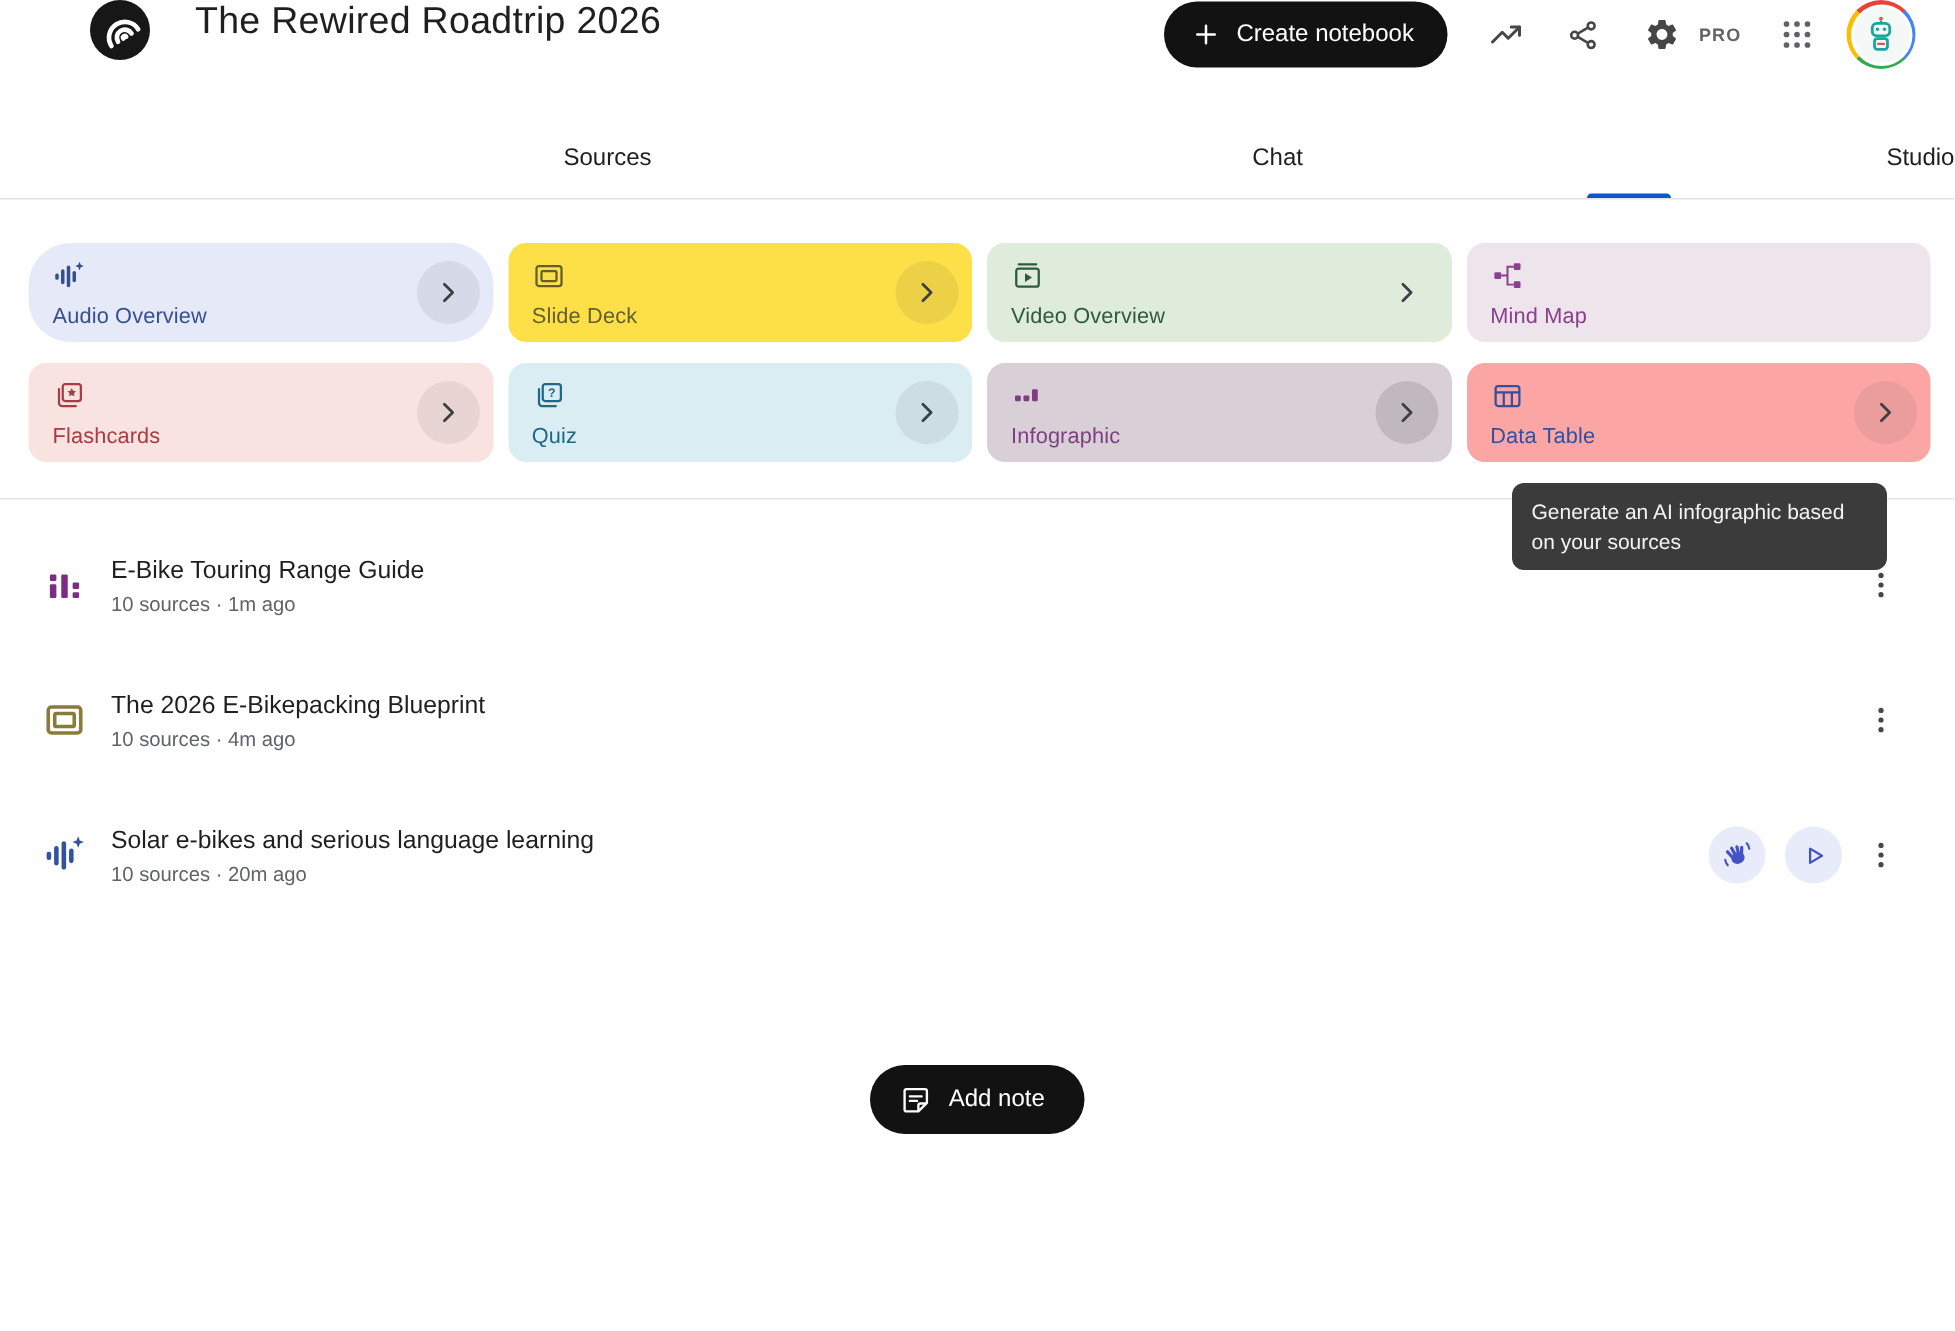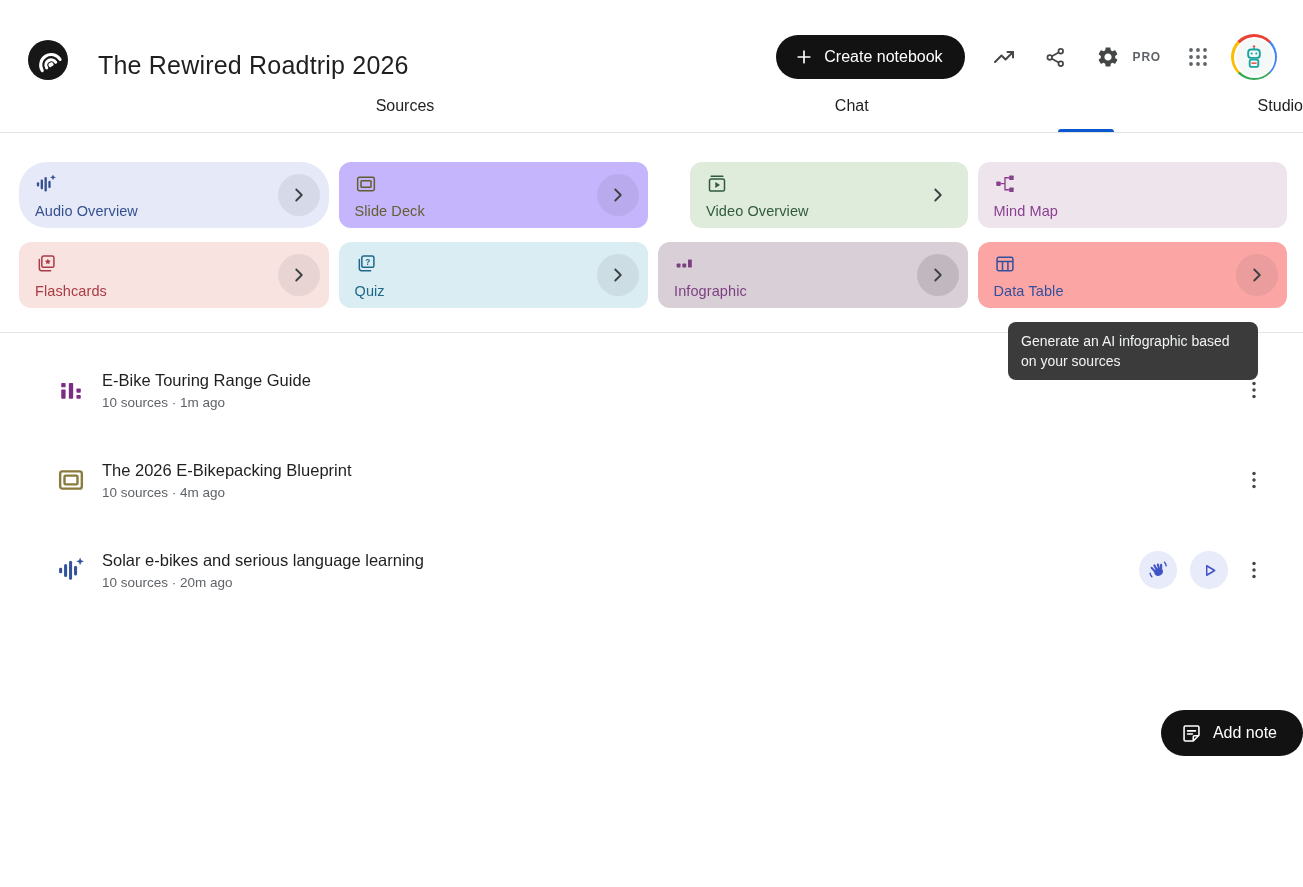--- a/index.html
+++ b/index.html
@@ -5,21 +5,21 @@
   * { margin:0; padding:0; box-sizing:border-box; }
   html,body { background:#fff; }
   body {
     width:1303px; min-height:887px;
     font-family:"Liberation Sans", sans-serif;
     color:#1f1f1f; position:relative; overflow:hidden;
   }
   .page { width:1303px; min-height:887px; position:relative; background:#fff; }
 
   
-  .header { height:80px; display:flex; align-items:flex-end; padding:0 26px 0 28px; }
+  .header { height:80px; display:flex; align-items:flex-start; padding:0 26px 0 28px;margin-left:32px; }
   .logo { width:40px; height:40px; flex:0 0 auto; cursor:pointer; }
   .nb-title { margin-left:30px; font-size:25px; letter-spacing:.2px; color:#1f1f1f; font-weight:400; }
   .header-right { margin-left:auto; display:flex; align-items:center; }
   .create-btn {
     display:flex; align-items:center; gap:10px; background:#121212; color:#fff;
     border:none; border-radius:24px; height:44px; padding:0 22px 0 18px;
     font-size:16px; font-weight:500; font-family:inherit; cursor:pointer;
   }
   .icon-btn { background:none; border:none; width:46px; height:46px; display:flex; align-items:center;
     justify-content:center; cursor:pointer; border-radius:50%; margin-left:6px; color:#444746; }
@@ -39,51 +39,51 @@
 
   
   .cards { margin:29px 16px 0 19px; display:grid; grid-template-columns:repeat(4,1fr); gap:14px 10px; }
   .card { position:relative; height:66px; border-radius:12px; padding:12px 52px 12px 16px; cursor:pointer; }
   .card .c-icon { display:block; height:20px; }
   .card .c-label { display:block; margin-top:9px; font-size:14.5px; font-weight:500; letter-spacing:.1px; }
   .chev { position:absolute; right:9px; top:50%; transform:translateY(-50%); width:42px; height:42px;
     border-radius:50%; display:flex; align-items:center; justify-content:center; }
   .chev.circle { background:rgba(68,64,80,.09); }
   .c-audio      { background:#e5e9f8; color:#36508f;border-radius:28px; }
-  .c-slides     { background:#c4b5fd; color:#635e2e; }
-  .c-video      { background:#dfebdb; color:#2f5b3c;margin-left:32px; }
+  .c-slides     { background:#fde047; color:#635e2e; }
+  .c-video      { background:#dfebdb; color:#2f5b3c; }
   .c-mindmap    { background:#ede4ec; color:#8a3f8f; }
   .c-reports    { background:#eaebd9; color:#5d5a2c; }
   .c-flashcards { background:#f9e3e0; color:#a93b45; }
   .c-quiz       { background:#daedf3; color:#1f6889; }
   .c-infographic{ background:#d8d0d6; color:#7d3f82; }
   .c-infographic .chev.circle { background:rgba(55,45,55,.14); }
   .c-datatable  { background:#fca5a5; color:#33509c; }
 
   .divider { height:1px; background:#e4e4e4; margin-top:24px; }
 
   
   .tooltip { position:absolute; left:1008px; top:322px; width:250px; background:#3b3b3b; color:#f1f3f4;
     border-radius:8px; padding:9px 13px; font-size:14px; line-height:20px; z-index:20; }
 
   
   .artifacts { padding-top:12px; }
-  .row { height:90px; display:flex; align-items:center; padding:0 36px 0 58px; cursor:pointer; }
+  .row { height:90px; display:flex; align-items:center; padding:0 36px 0 30px; cursor:pointer; }
   .row-icon { width:26px; height:26px; margin-right:18px; flex:0 0 auto; }
   .row-text { display:flex; flex-direction:column; }
   .row-title { font-size:16.5px; color:#1f1f1f; }
   .row-meta { font-size:13.5px; color:#5f6368; margin-top:5px; }
   .row-actions { margin-left:auto; display:flex; align-items:center; gap:13px; }
   .circle-btn { width:38px; height:38px; border-radius:50%; border:none; background:#e7ebfa; color:#4253c6;
     display:flex; align-items:center; justify-content:center; cursor:pointer; }
   .kebab-btn { width:26px; height:38px; border:none; background:none; display:flex; align-items:center;
     justify-content:center; cursor:pointer; color:#444746; }
 
   
-  .addnote-wrap { margin-top:95px; display:flex; justify-content:flex-end; }
+  .addnote-wrap { margin-top:95px; display:flex; justify-content:center; }
   .addnote-btn { display:flex; align-items:center; gap:11px; background:#121212; color:#fff; border:none;
     border-radius:24px; height:46px; padding:0 26px 0 20px; font-size:16px; font-weight:500;
     font-family:inherit; cursor:pointer; }
 </style>
 </head>
 <body>
 
 <div class="page">
 
   <div class="header">

